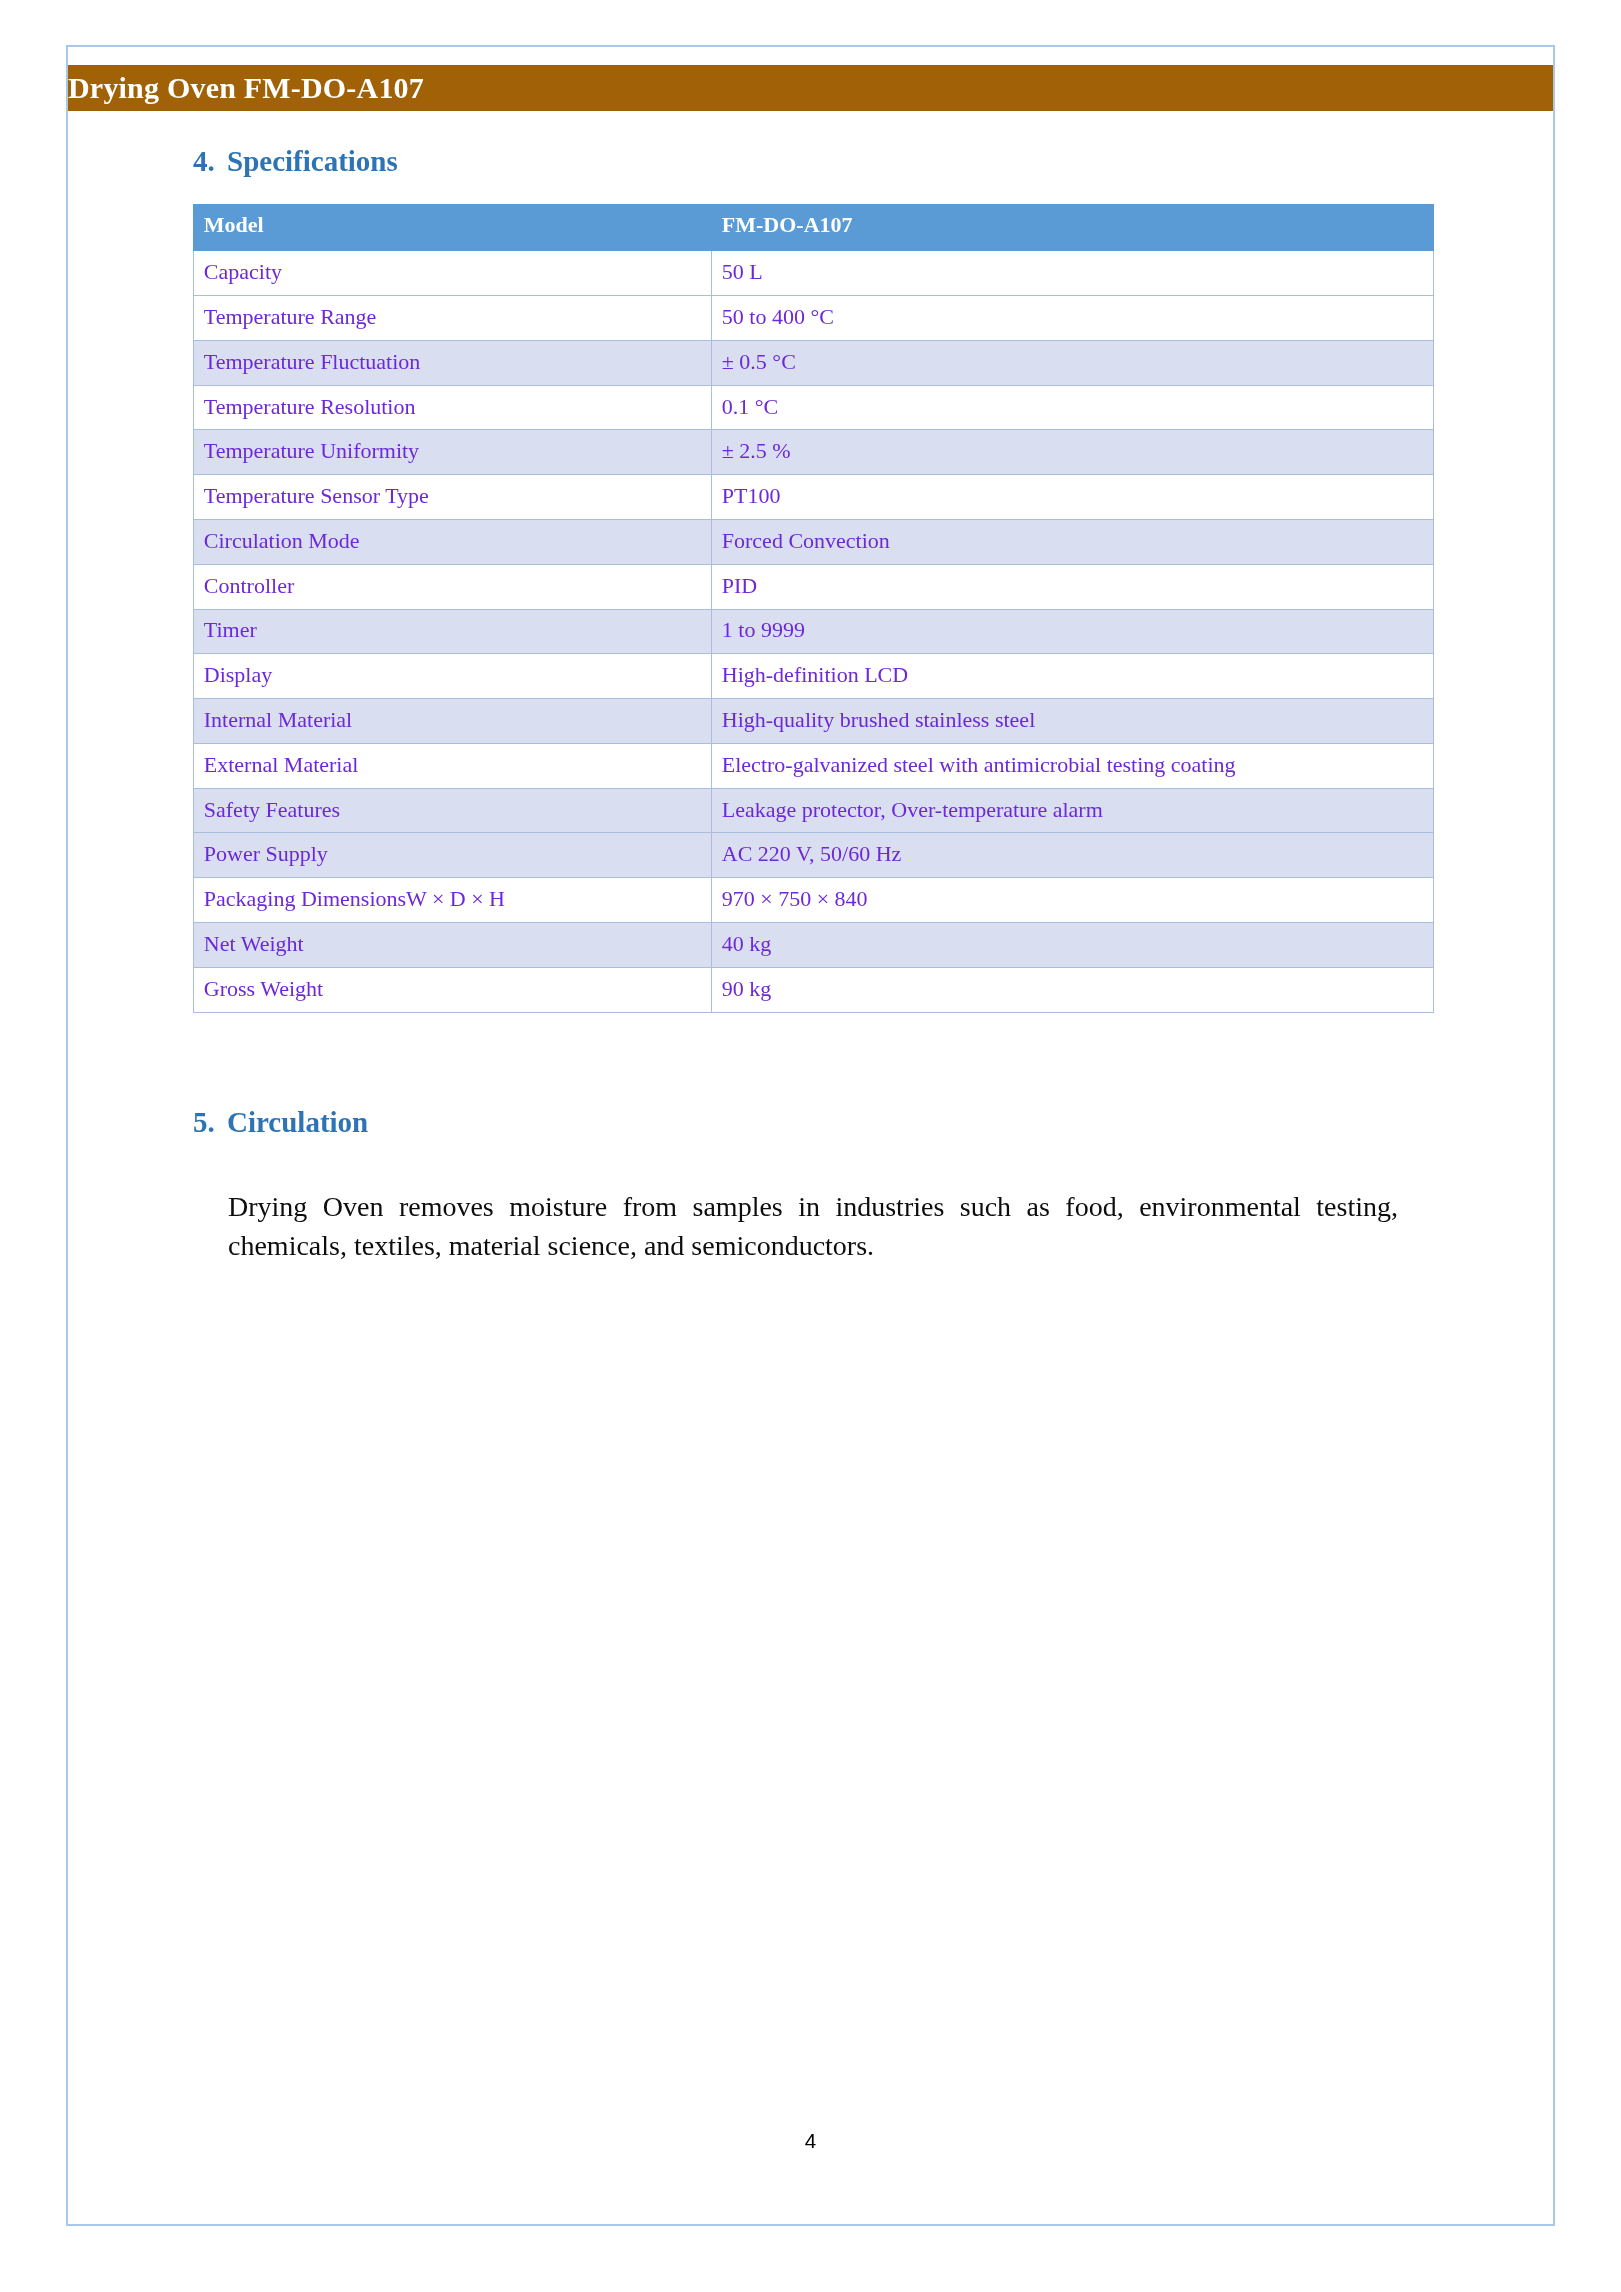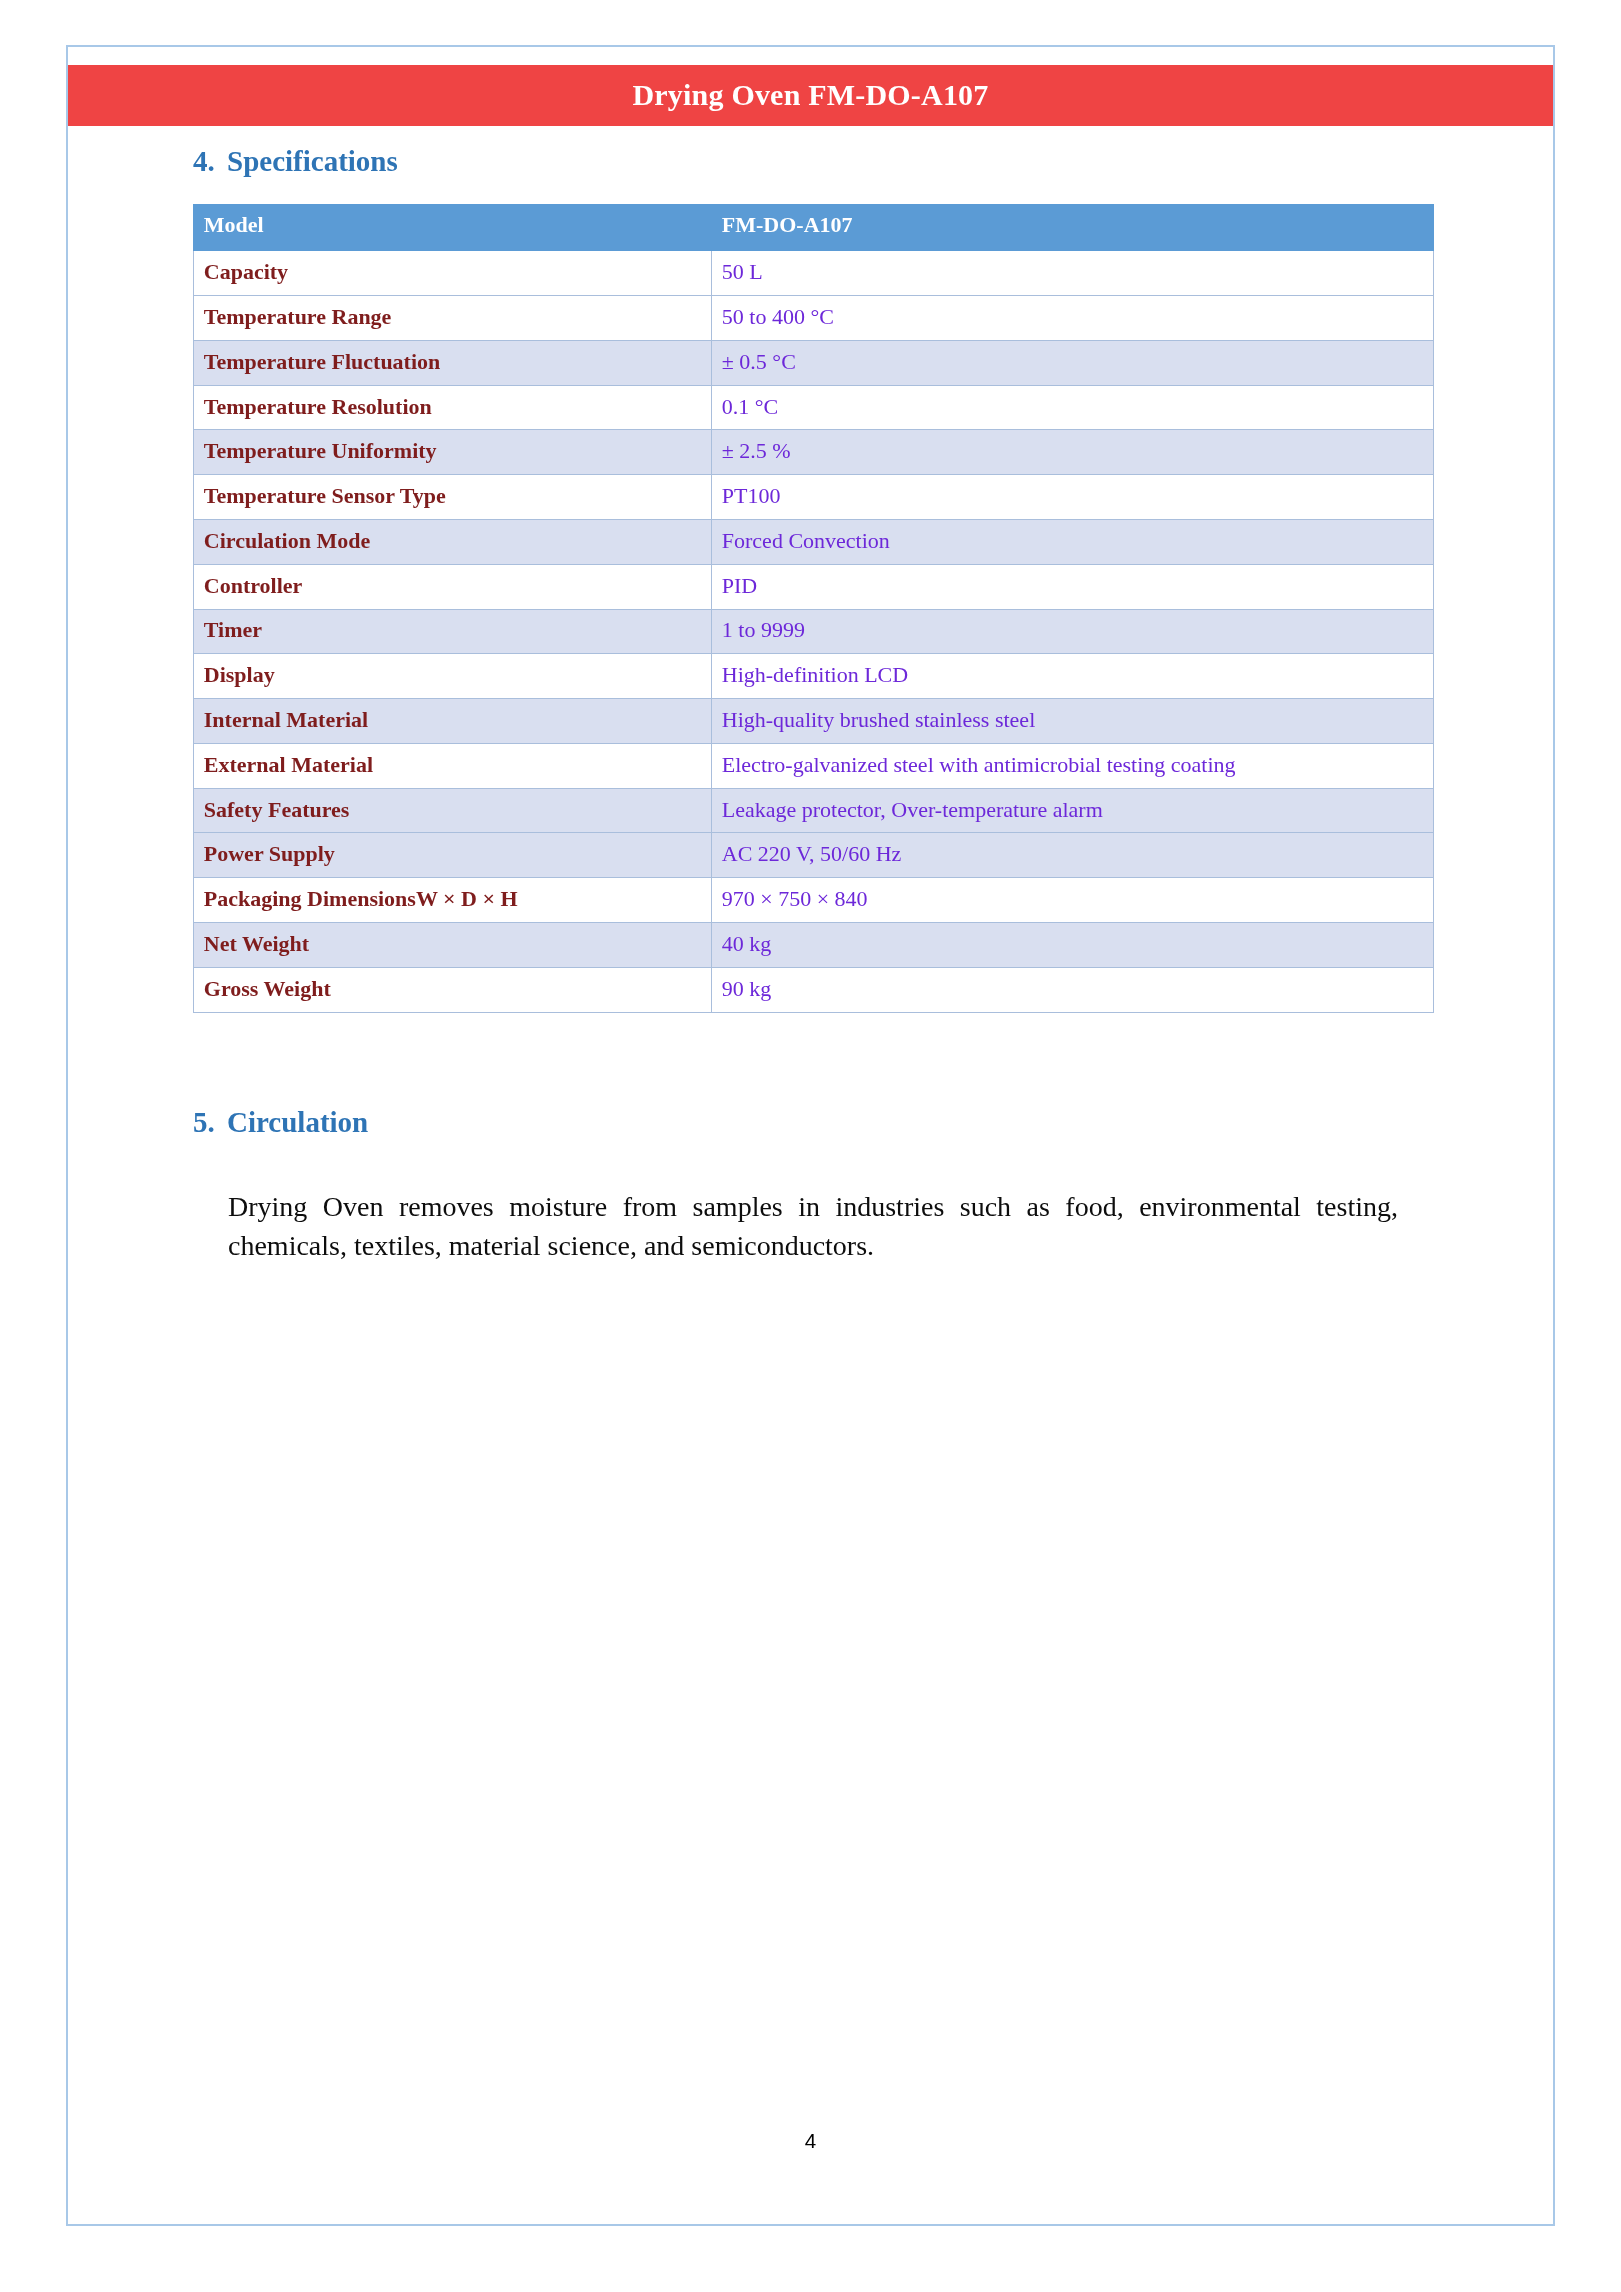--- a/index.html
+++ b/index.html
@@ -25,25 +25,24 @@
     border: 2px solid #A8C8E8;
     background: #ffffff;
   }
 
   
   .title-bar {
     position: absolute;
     left: 0px;
     top: 17.6px;
     width: 1485px;
-    height: 61px;
-    background: #ef4444;
+    height: 46px;
+    background: #a16207;
     display: flex;
     align-items: center;
-    justify-content: center;
   }
   .title-bar .title-text {
     color: #ffffff;
     font-size: 30px;
     font-weight: bold;
     letter-spacing: 0.2px;
     font-family: "Liberation Serif", "DejaVu Serif", serif;
   }
 
   
@@ -90,22 +89,22 @@
     color: #ffffff;
     font-weight: bold;
     text-align: left;
     border-color: #5B9BD5;
     height: 33px;
   }
   table.spec tbody td {
     height: 31px;
   }
   table.spec tbody td.label {
-    font-weight: bold;
-    color: #7f1d1d;
+    font-weight: normal;
+    color: #6d28d9;
   }
   table.spec tbody td.value {
     font-weight: normal;
     color: #6d28d9;
   }
   table.spec tbody tr.shaded td {
     background: #D9DFF0;
   }
   table.spec tbody tr.plain td {
     background: #ffffff;

